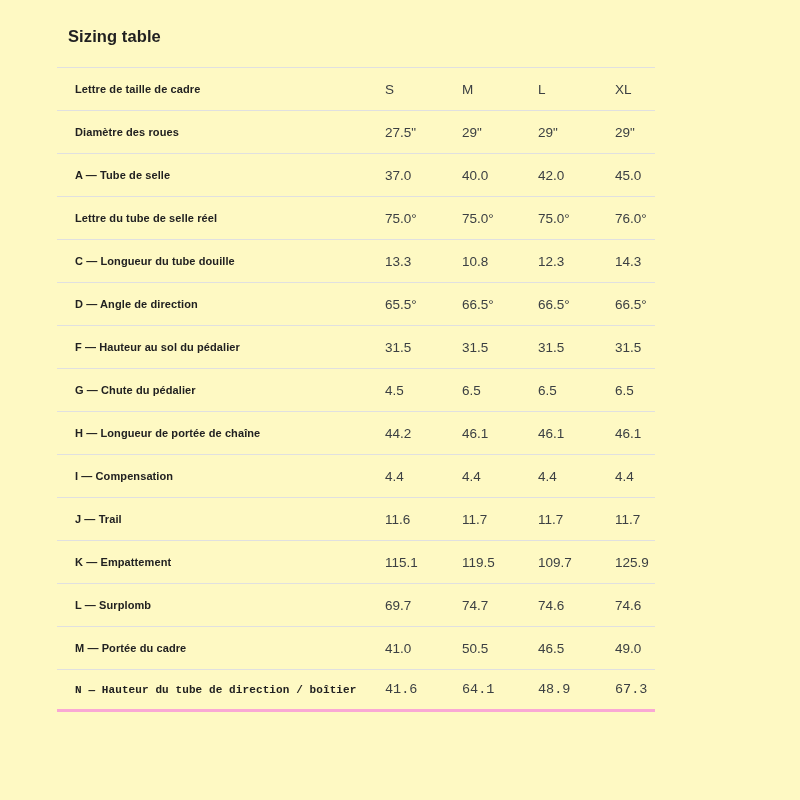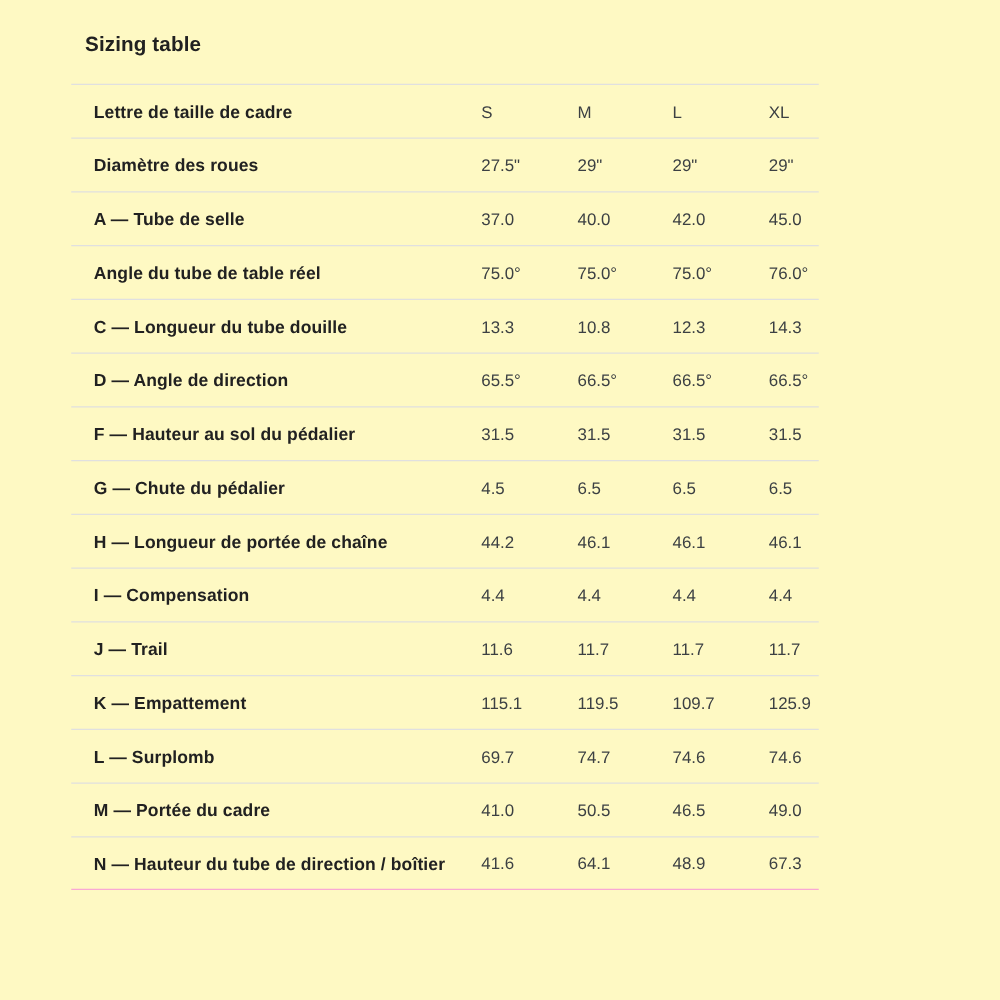--- a/index.html
+++ b/index.html
@@ -33,25 +33,26 @@
     width: 598px;
   }
   .row {
     display: grid;
     grid-template-columns: 328px 77px 76px 77px 40px;
     align-items: center;
     height: 43px;
     border-top: 1px solid #e0e0e0;
   }
   .row:last-child {
-    border-bottom: 1px solid #f9a8d4;
+    border-bottom: 3px solid #f9a8d4;
+    font-family: Liberation Mono, monospace;
   }
   .label {
     padding-left: 18px;
-    font-size: 14px;
+    font-size: 11px;
     font-weight: 700;
     color: #212121;
     letter-spacing: 0.1px;
     white-space: nowrap;
   }
   .val {
     font-size: 13.5px;
     font-weight: 400;
     color: #3c4043;
     white-space: nowrap;
@@ -83,21 +84,21 @@
   <div class="row">
     <div class="label">A — Tube de selle</div>
     <div class="val">37.0</div>
     <div class="val">40.0</div>
     <div class="val">42.0</div>
     <div class="val">45.0</div>
   </div>
 
 
   <div class="row">
-    <div class="label">Angle du tube de table réel</div>
+    <div class="label">Lettre du tube de selle réel</div>
     <div class="val">75.0°</div>
     <div class="val">75.0°</div>
     <div class="val">75.0°</div>
     <div class="val">76.0°</div>
   </div>
 
   <div class="row">
     <div class="label">C — Longueur du tube douille</div>
     <div class="val">13.3</div>
     <div class="val">10.8</div>

